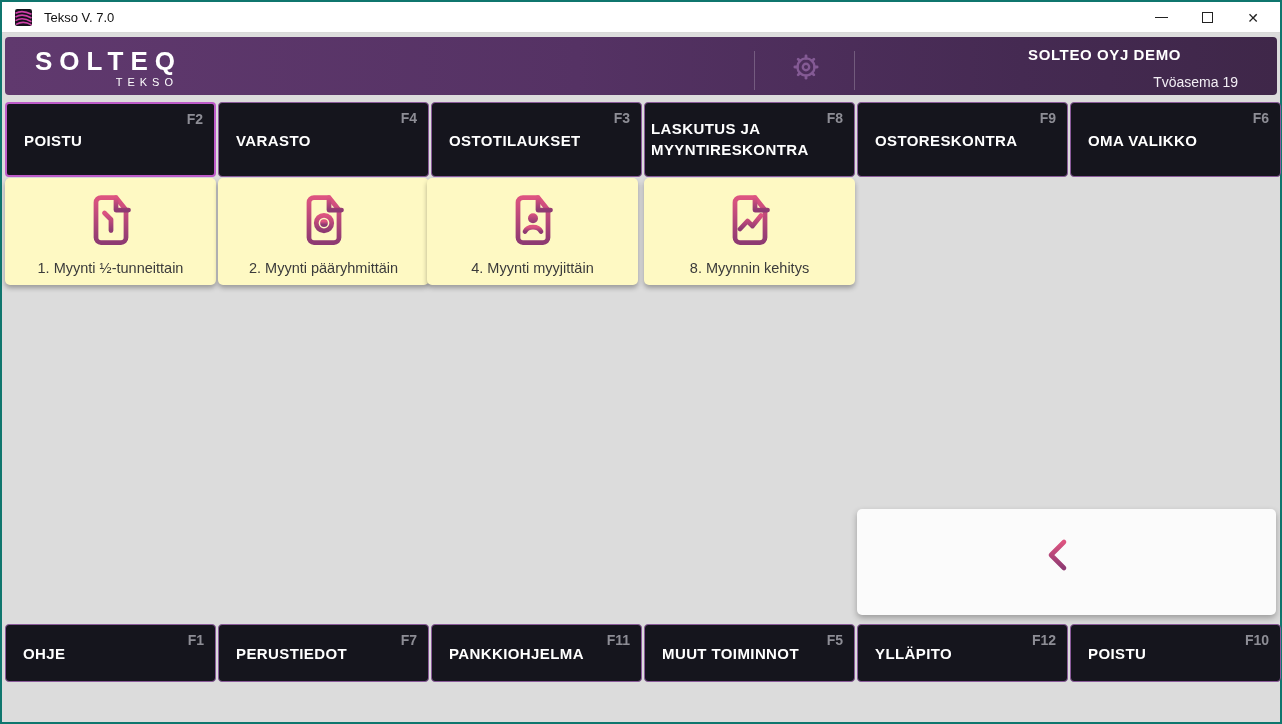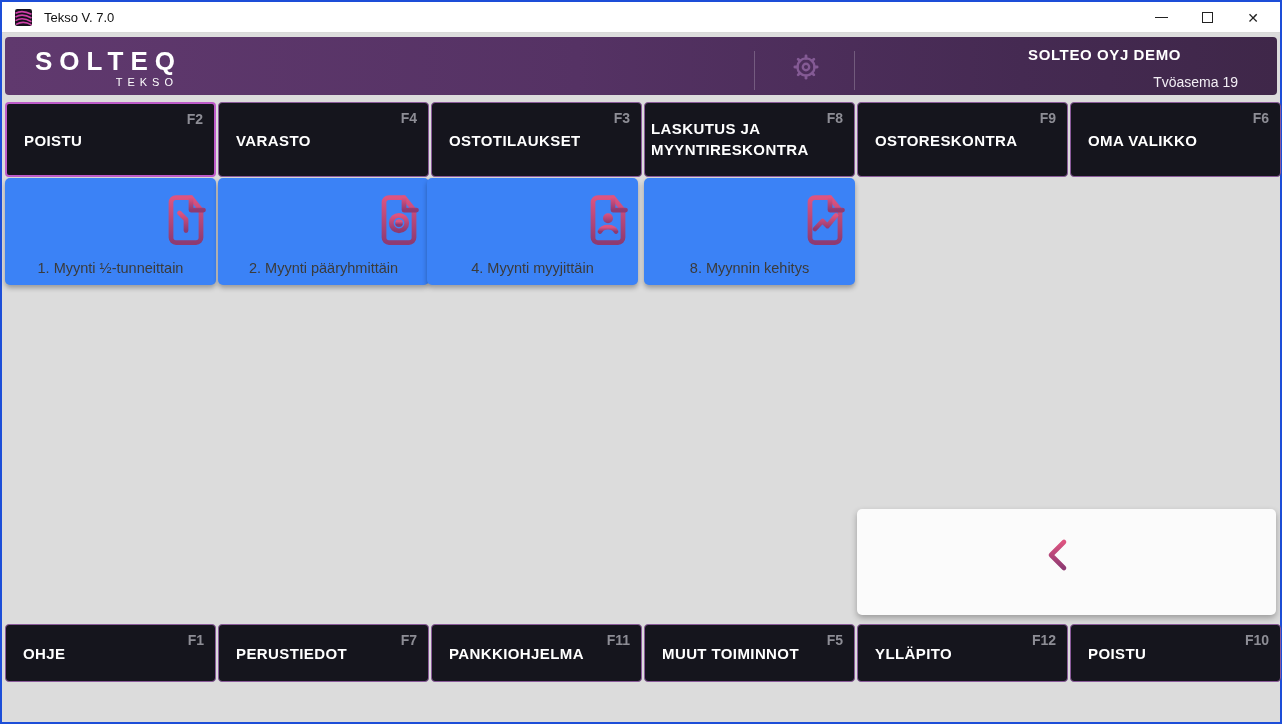--- a/index.html
+++ b/index.html
@@ -1,19 +1,19 @@
 <!DOCTYPE html>
 <html><head>
 <meta charset="utf-8">
 <style>
   * { margin:0; padding:0; box-sizing:border-box; }
   html,body { width:1282px; height:724px; }
   body { font-family:"Liberation Sans", sans-serif; background:#dcdcdc; position:relative; overflow:hidden; }
 
-  .window { position:absolute; inset:0; border:2px solid #1d4ed8; background:#dcdcdc;padding-left:36px; }
+  .window { position:absolute; inset:0; border:2px solid #0f766e; background:#dcdcdc;padding-left:36px; }
 
   
   .titlebar { position:absolute; top:0; left:0; right:0; height:31px; background:#ffffff;
               border-bottom:1px solid #d8d8d8; }
   .app-icon { position:absolute; left:13px; top:7px; width:17px; height:17px; }
   .win-title { position:absolute; left:42px; top:0; line-height:31px; font-size:13px; color:#111; }
   .copyright { position:absolute; left:240px; top:0; line-height:31px; font-size:13px; color:#111; }
   .win-controls { position:absolute; right:4px; top:0; height:31px; display:flex; }
   .wc { width:46px; height:31px; display:flex; align-items:center; justify-content:center; cursor:pointer; }
   .min-glyph { width:13px; height:0; border-top:1.4px solid #222; display:block; }
@@ -38,23 +38,23 @@
               border-radius:4px; cursor:pointer; }
   .row-top .btn-dark { top:100px; height:75px; }
   .row-bottom .btn-dark { top:622px; height:58px; }
   .btn-dark.focused { border:2px solid #bd5bc9; }
   .btn-label { position:absolute; left:17px; top:50%; transform:translateY(-50%); color:#fff;
                font-size:15px; font-weight:bold; letter-spacing:0.4px; white-space:nowrap; }
   .btn-label.center { left:0; width:100%; text-align:left; white-space:normal; line-height:1.45; padding:0 6px; }
   .fkey { position:absolute; top:7px; right:11px; color:#8d8d95; font-size:14px; font-weight:bold; }
 
   
-  .card { position:absolute; top:176px; width:211px; height:107px; background:#3b82f6; border-radius:5px;
+  .card { position:absolute; top:176px; width:211px; height:107px; background:#fef9c3; border-radius:5px;
           box-shadow:0 3px 5px rgba(0,0,0,0.30); cursor:pointer; display:flex; flex-direction:column;
-          align-items:flex-end; justify-content:flex-start; }
+          align-items:center; justify-content:flex-start; }
   .card svg.doc { margin-top:12px; }
   .card-label { position:absolute; bottom:9px; width:100%; text-align:center; color:#3b3b3b; font-size:14.5px; }
 
   
   .back-card { position:absolute; left:855px; top:507px; width:419px; height:106px; background:#fbfbfb;
                border-radius:5px; box-shadow:0 3px 6px rgba(0,0,0,0.30); cursor:pointer;
                display:flex; align-items:center; justify-content:center; }
   .back-card svg { margin-bottom:14px; }
 
   .svg-defs { position:absolute; width:0; height:0; }

